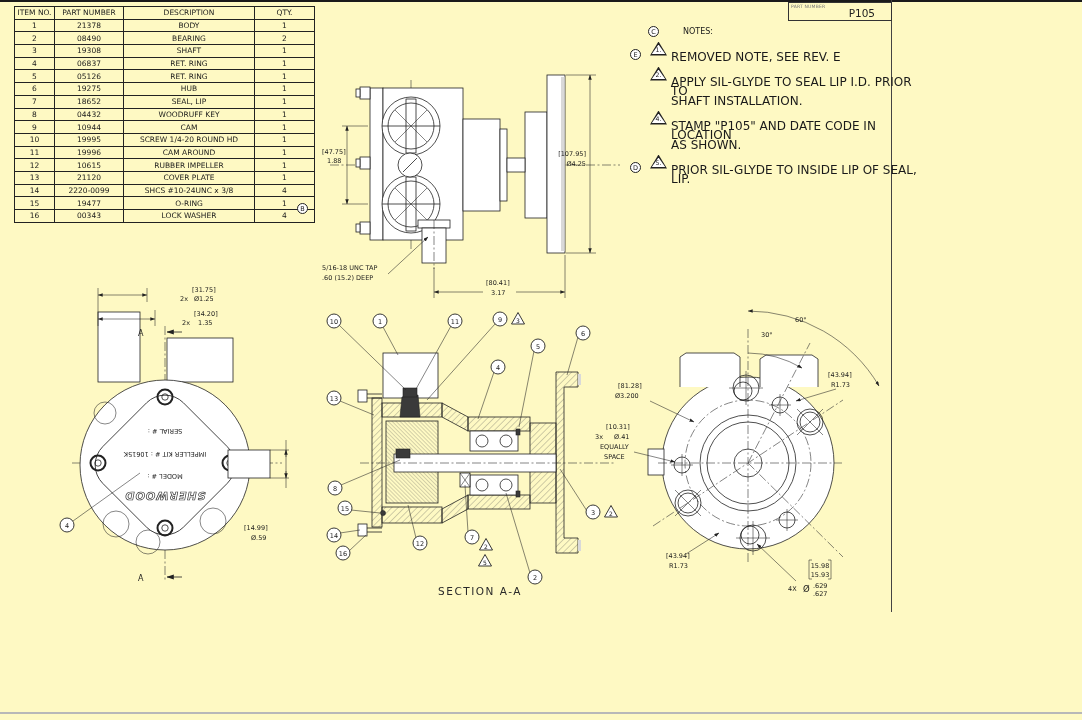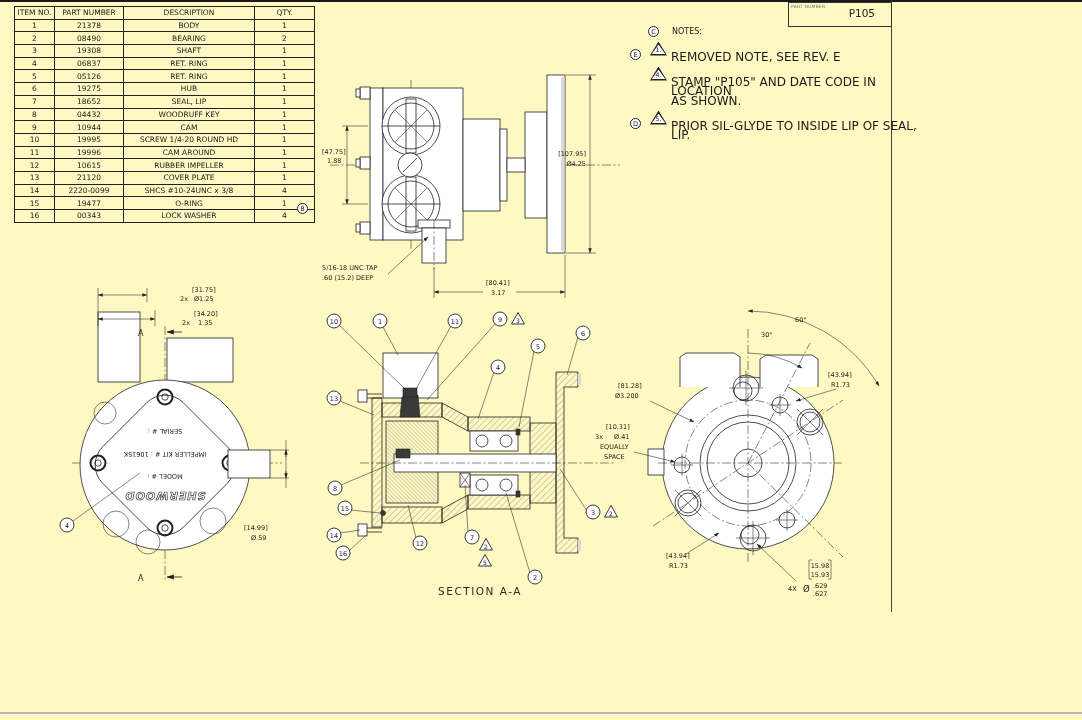--- a/index.html
+++ b/index.html
@@ -12,28 +12,28 @@
   
   .parts-table{position:absolute;left:14px;top:6px;border-collapse:collapse;
                font-size:7.5px;line-height:9px;}
   .parts-table th,.parts-table td{border:1px solid #222;text-align:center;
                padding:0 1px;height:11.7px;font-weight:normal;white-space:nowrap;}
   .circ{display:inline-block;width:11px;height:11px;border:1px solid #222;border-radius:50%;
         font-size:6.5px;line-height:11px;text-align:center;background:#fff;box-sizing:border-box;}
   .rev-b{position:absolute;left:297px;top:203px;}
 
   
-  .pn-box{position:absolute;left:788px;top:2px;width:104px;height:25px;border:1px solid #333;box-sizing:border-box;}
+  .pn-box{position:absolute;left:788px;top:2px;width:104px;height:19px;border:1px solid #333;box-sizing:border-box;}
   .pn-label{position:absolute;left:2px;top:1px;font-size:4.5px;color:#777;letter-spacing:.2px;}
   .pn-value{position:absolute;right:16px;top:4px;font-size:10.5px;color:#222;}
 
   
   .notes{position:absolute;left:630px;top:26px;width:290px;}
   .note-title-row{display:flex;align-items:center;gap:6px;margin-left:18px;}
-  .notes-title{font-size:8px;margin-left:0;padding-left:7px;}
+  .notes-title{font-size:8px;margin-left:11px;padding-left:7px;}
   .note-row{display:flex;align-items:flex-start;gap:4px;margin-top:4.5px;}
   .rev-slot{width:16px;flex:0 0 16px;}
   .tri{position:relative;width:17px;height:14px;flex:0 0 17px;}
   .tri:before{content:"";position:absolute;left:0;top:0;right:0;bottom:0;background:#222;
               clip-path:polygon(50% 0,100% 100%,0 100%);}
   .tri:after{content:"";position:absolute;left:1.6px;right:1.6px;top:3px;bottom:1.2px;background:#fff;
               clip-path:polygon(50% 0,100% 100%,0 100%);}
   .tri b{position:absolute;z-index:1;width:100%;text-align:center;top:5.5px;
          font-size:6.2px;font-weight:normal;line-height:1;}
   .ntext{font-size:12px;line-height:9.5px;white-space:pre-line;padding-top:3px;margin-top:8px;}
@@ -179,20 +179,28 @@
       <span class="circ">C</span>
       <span class="notes-title">NOTES:</span>
     </div>
     <div id="notes-list">
         <div class="note-row">
           <span class="rev-slot"><span class="circ">E</span></span>
           <span class="tri">
             <b>1.</b>
           </span>
           <div class="ntext">REMOVED NOTE, SEE REV. E</div>
+        </div>
+        <div class="note-row">
+          <span class="rev-slot"></span>
+          <span class="tri">
+            <b>2.</b>
+          </span>
+          <div class="ntext">APPLY SIL-GLYDE TO SEAL LIP I.D. PRIOR TO
+SHAFT INSTALLATION.</div>
         </div>
         <div class="note-row">
           <span class="rev-slot"></span>
           <span class="tri">
             <b>4.</b>
           </span>
           <div class="ntext">STAMP "P105" AND DATE CODE IN LOCATION
 AS SHOWN.</div>
         </div>
         <div class="note-row">

